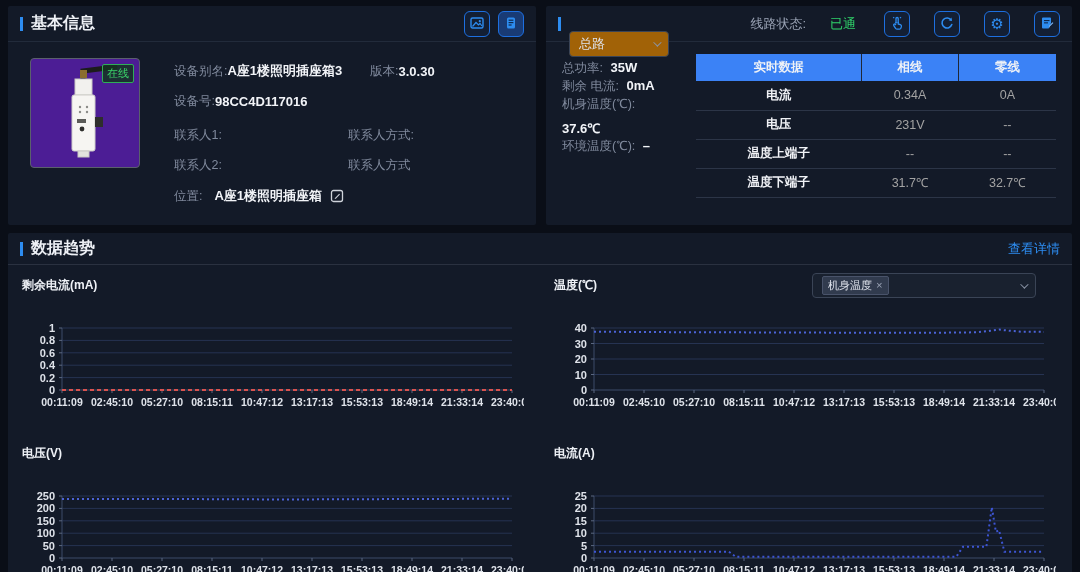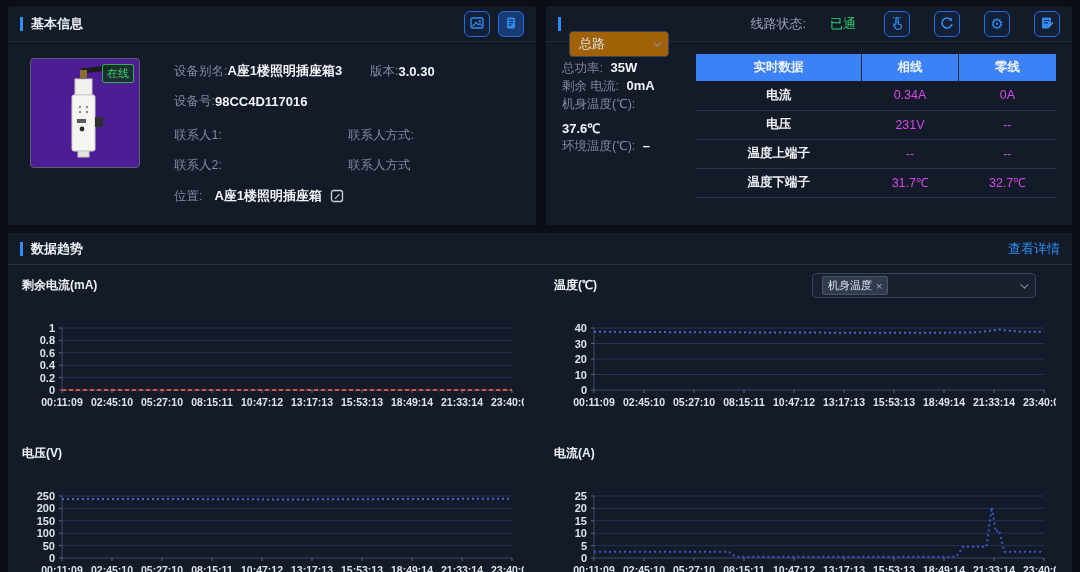--- a/index.html
+++ b/index.html
@@ -11,21 +11,21 @@
   }
   .top-row { display:flex; gap:10px; padding:6px 8px 0 8px; height:225px; }
   .panel { background:#131a28; border-radius:2px; }
   .panel.left { flex:0 0 528px; }
   .panel.right { flex:1; }
   .panel-header {
     height:36px; display:flex; align-items:center; padding:0 12px;
     border-bottom:1px solid #222b3b;
   }
   .accent-bar { width:3px; height:14px; background:#2d8cf0; margin-right:8px; flex:0 0 auto; }
-  .panel-title { font-size:13px; font-weight:700; color:#eef1f6; }
+  .panel-title { font-size:16px; font-weight:700; color:#eef1f6; }
   .header-actions { margin-left:auto; display:flex; align-items:center; gap:8px; }
   .icon-btn {
     width:26px; height:26px; border:1px solid #1d6fe0; border-radius:6px;
     background:rgba(23,70,140,0.12); display:flex; align-items:center; justify-content:center;
     cursor:pointer; color:#2d8cf0; font-size:14px; line-height:1;
   }
   .icon-btn.filled { background:rgba(34,100,210,0.45); }
 
   
   .basic-body { display:flex; padding:16px 14px 0 22px; }
@@ -65,41 +65,41 @@
   .stat-row .fvalue { font-weight:700; }
   .stat-row.twolines .fvalue { display:block; margin-top:6px; }
 
   table.rt { border-collapse:collapse; flex:1; margin-left:6px; table-layout:fixed; }
   table.rt th {
     background:#3b82f6; color:#eef1f6; font-size:12.5px; font-weight:700;
     height:27px; border-right:1px solid #1f2736;
   }
   table.rt th:last-child { border-right:none; }
   table.rt td {
-    text-align:center; font-size:12.5px; color:#d946ef; height:29px;
+    text-align:center; font-size:12.5px; color:#a3a3a3; height:29px;
     border-bottom:1px solid #2c3547;
   }
   table.rt td.rowhead { font-weight:700; color:#f0f2f6; }
 
   
   .trend-panel { margin:8px 8px 0 8px; background:#131a28; border-radius:2px; height:400px; }
   .trend-header { height:32px; display:flex; align-items:center; padding:0 12px; border-bottom:1px solid #2a3140; }
   .detail-link { margin-left:auto; font-size:13px; color:#2d8cf0; cursor:pointer; text-decoration:none; }
   .charts-grid { display:grid; grid-template-columns:1fr 1fr; }
   .chart-cell { position:relative; height:168px; padding:12px 14px 0 14px; }
   .chart-title { font-size:12px; font-weight:700; color:#eef1f6; }
   .chart-box { margin-top:28px; }
   .multi-select {
     position:absolute; top:8px; right:36px; width:224px; height:25px;
     background:#19212f; border:1px solid #3a4456; border-radius:4px;
     display:flex; align-items:center; padding:0 9px; cursor:pointer;
   }
   .ms-tag {
     background:#313b4e; border:1px solid #49536a; border-radius:2px;
-    font-size:11px; color:#dfe3ec; padding:1px 5px; display:flex; align-items:center; gap:4px;
+    font-size:11px; color:#dfe3ec; padding:1px 5px; display:flex; align-items:center; gap:4px;font-family:Liberation Mono, monospace;
   }
   .ms-tag .x { color:#9aa3b5; cursor:pointer; font-size:11px; }
   .multi-select .chev { margin-left:auto; }
   svg text { font-family:"Liberation Sans", sans-serif; }
 </style>
 </head>
 <body>
 
 <div class="top-row">
 

